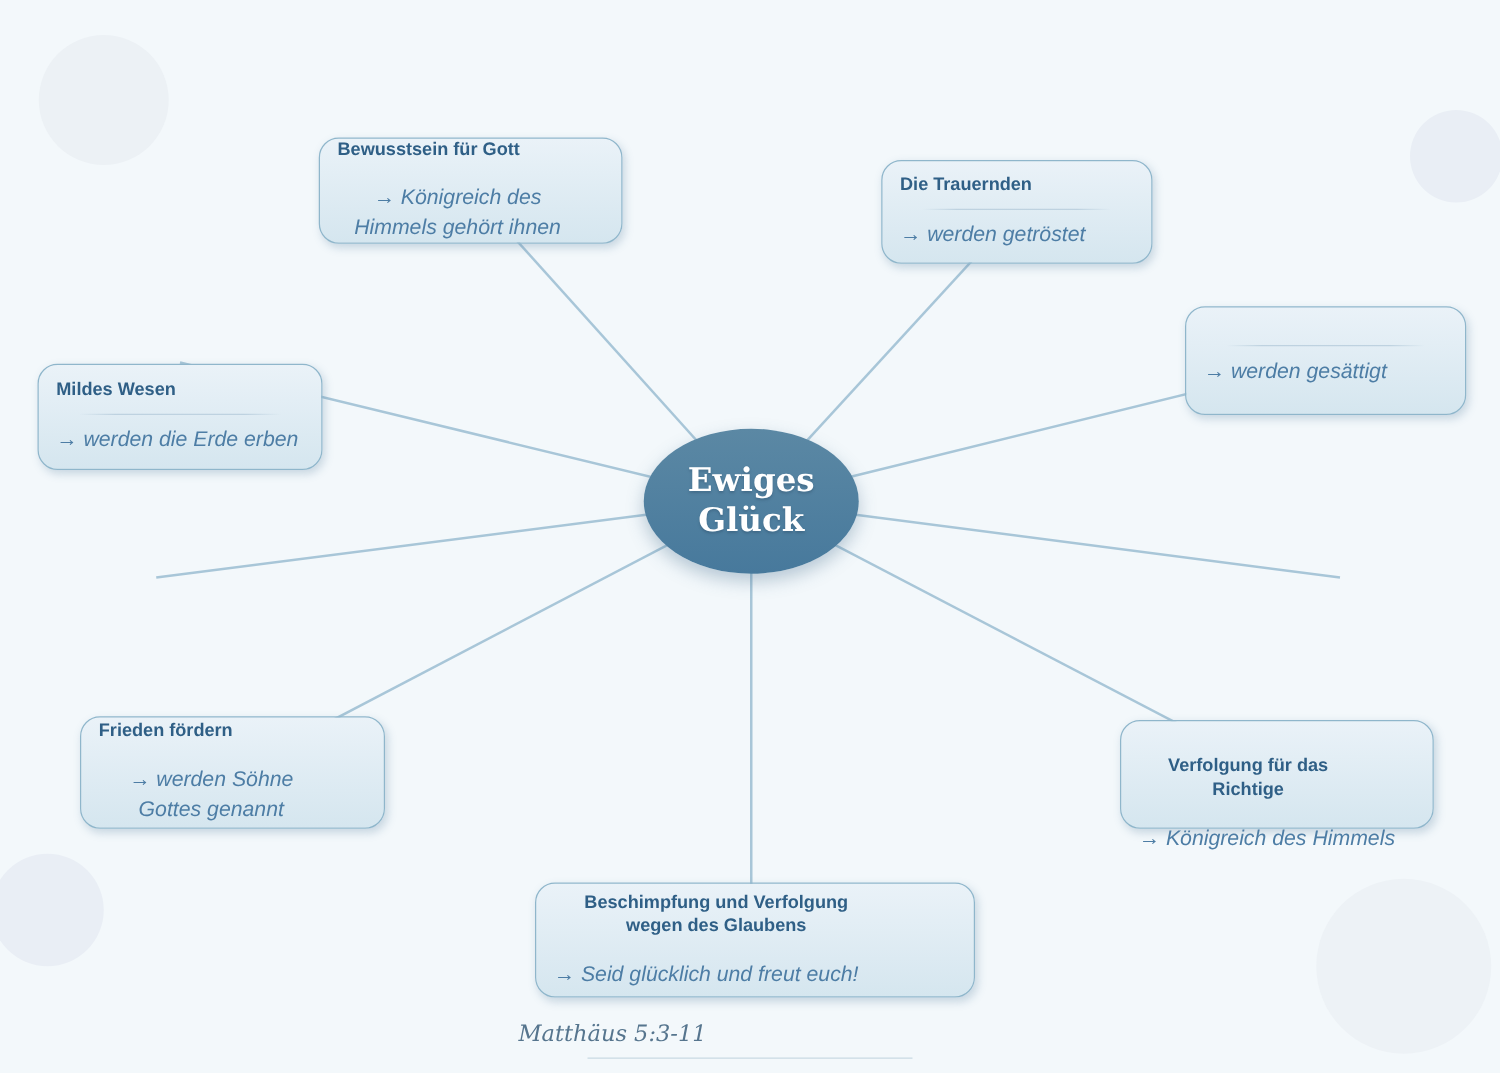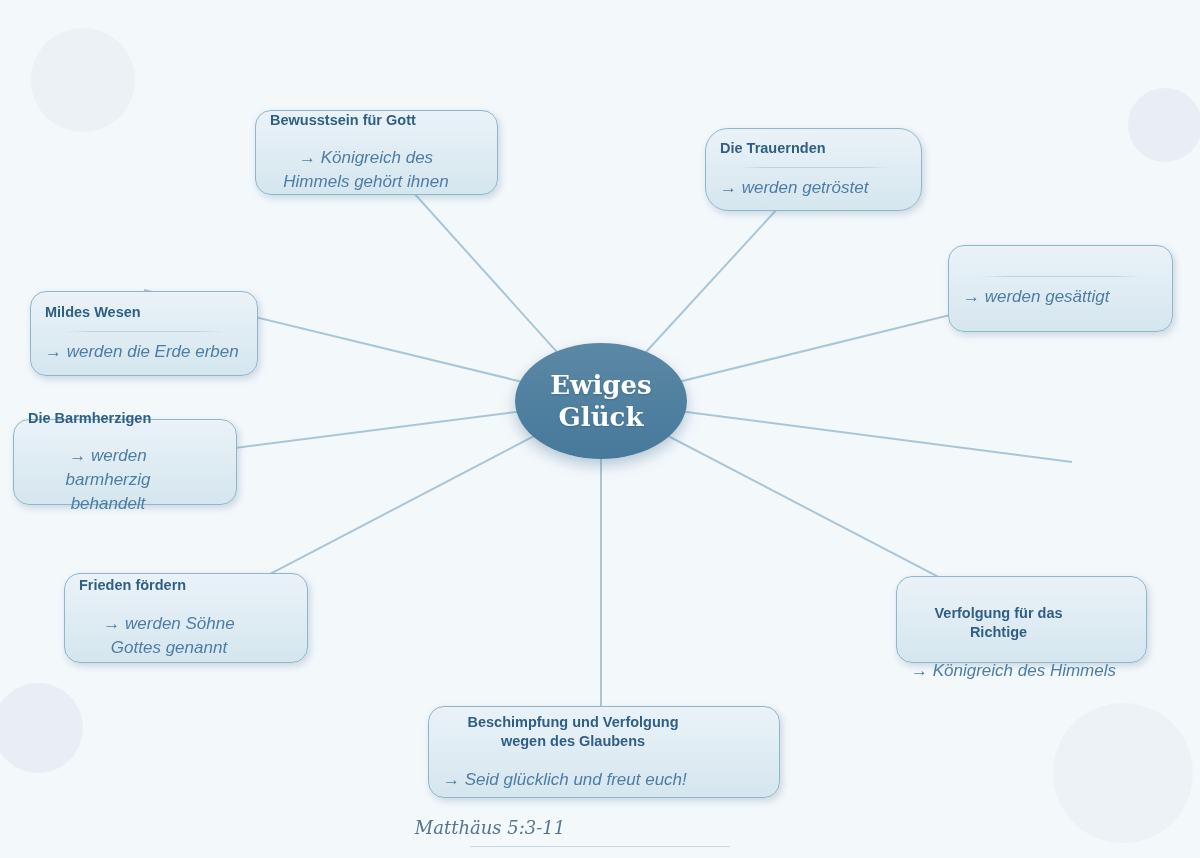--- a/index.html
+++ b/index.html
@@ -30,21 +30,21 @@
     border:1.5px solid var(--node_border);border-radius:16px;
     box-shadow:2px 3px 7px rgba(90,130,160,.28);
     padding:10px 14px;text-align:center;
   }
   .node .title{font-size:14.5px;font-weight:bold;color:var(--title_color);line-height:1.35;}
   .node .divider{height:1px;background:linear-gradient(90deg,rgba(190,210,224,0),var(--divider_color) 18%,var(--divider_color) 82%,rgba(190,210,224,0));align-self:stretch;margin:8px 18px;}
   .node .subtitle{font-size:17px;color:var(--subtitle_color);line-height:1.4;font-style:italic;}
 
   .n1{left:255px;top:110px;width:243px;height:85px;}
   .n1 .subtitle{max-width:192px;}
-  .n2{left:705px;top:128px;width:217px;height:83px;border-radius:23px;}
+  .n2{left:705px;top:128px;width:217px;height:83px;}
   .n3{left:30px;top:247px;width:228px;height:85px;margin-top:44px;}
   .n4{left:948px;top:245px;width:225px;height:87px;}
   .n4 .title{max-width:130px;}
   .n5{left:13px;top:419px;width:224px;height:86px;}
   .n5 .subtitle{max-width:160px;}
   .n6{left:965px;top:418px;width:215px;height:87px;}
   .n7{left:64px;top:573px;width:244px;height:90px;}
   .n7 .subtitle{max-width:180px;}
   .n8{left:896px;top:576px;width:251px;height:87px;}
   .n8 .title{max-width:175px;margin-top:47px;}
@@ -106,25 +106,20 @@
     <div class="title">Mildes Wesen</div>
     <div class="divider"></div>
     <div class="subtitle">→ werden die Erde erben</div>
   </div>
 
   <div class="node n4">
     <div class="divider"></div>
     <div class="subtitle">→ werden gesättigt</div>
   </div>
 
-  <div class="node n5">
-    <div class="title">Die Barmherzigen</div>
-    <div class="divider"></div>
-    <div class="subtitle">→ werden barmherzig behandelt</div>
-  </div>
 
 
   <div class="node n7">
     <div class="title">Frieden fördern</div>
     <div class="divider"></div>
     <div class="subtitle">→ werden Söhne Gottes genannt</div>
   </div>
 
   <div class="node n8">
     <div class="title">Verfolgung für das Richtige</div>

